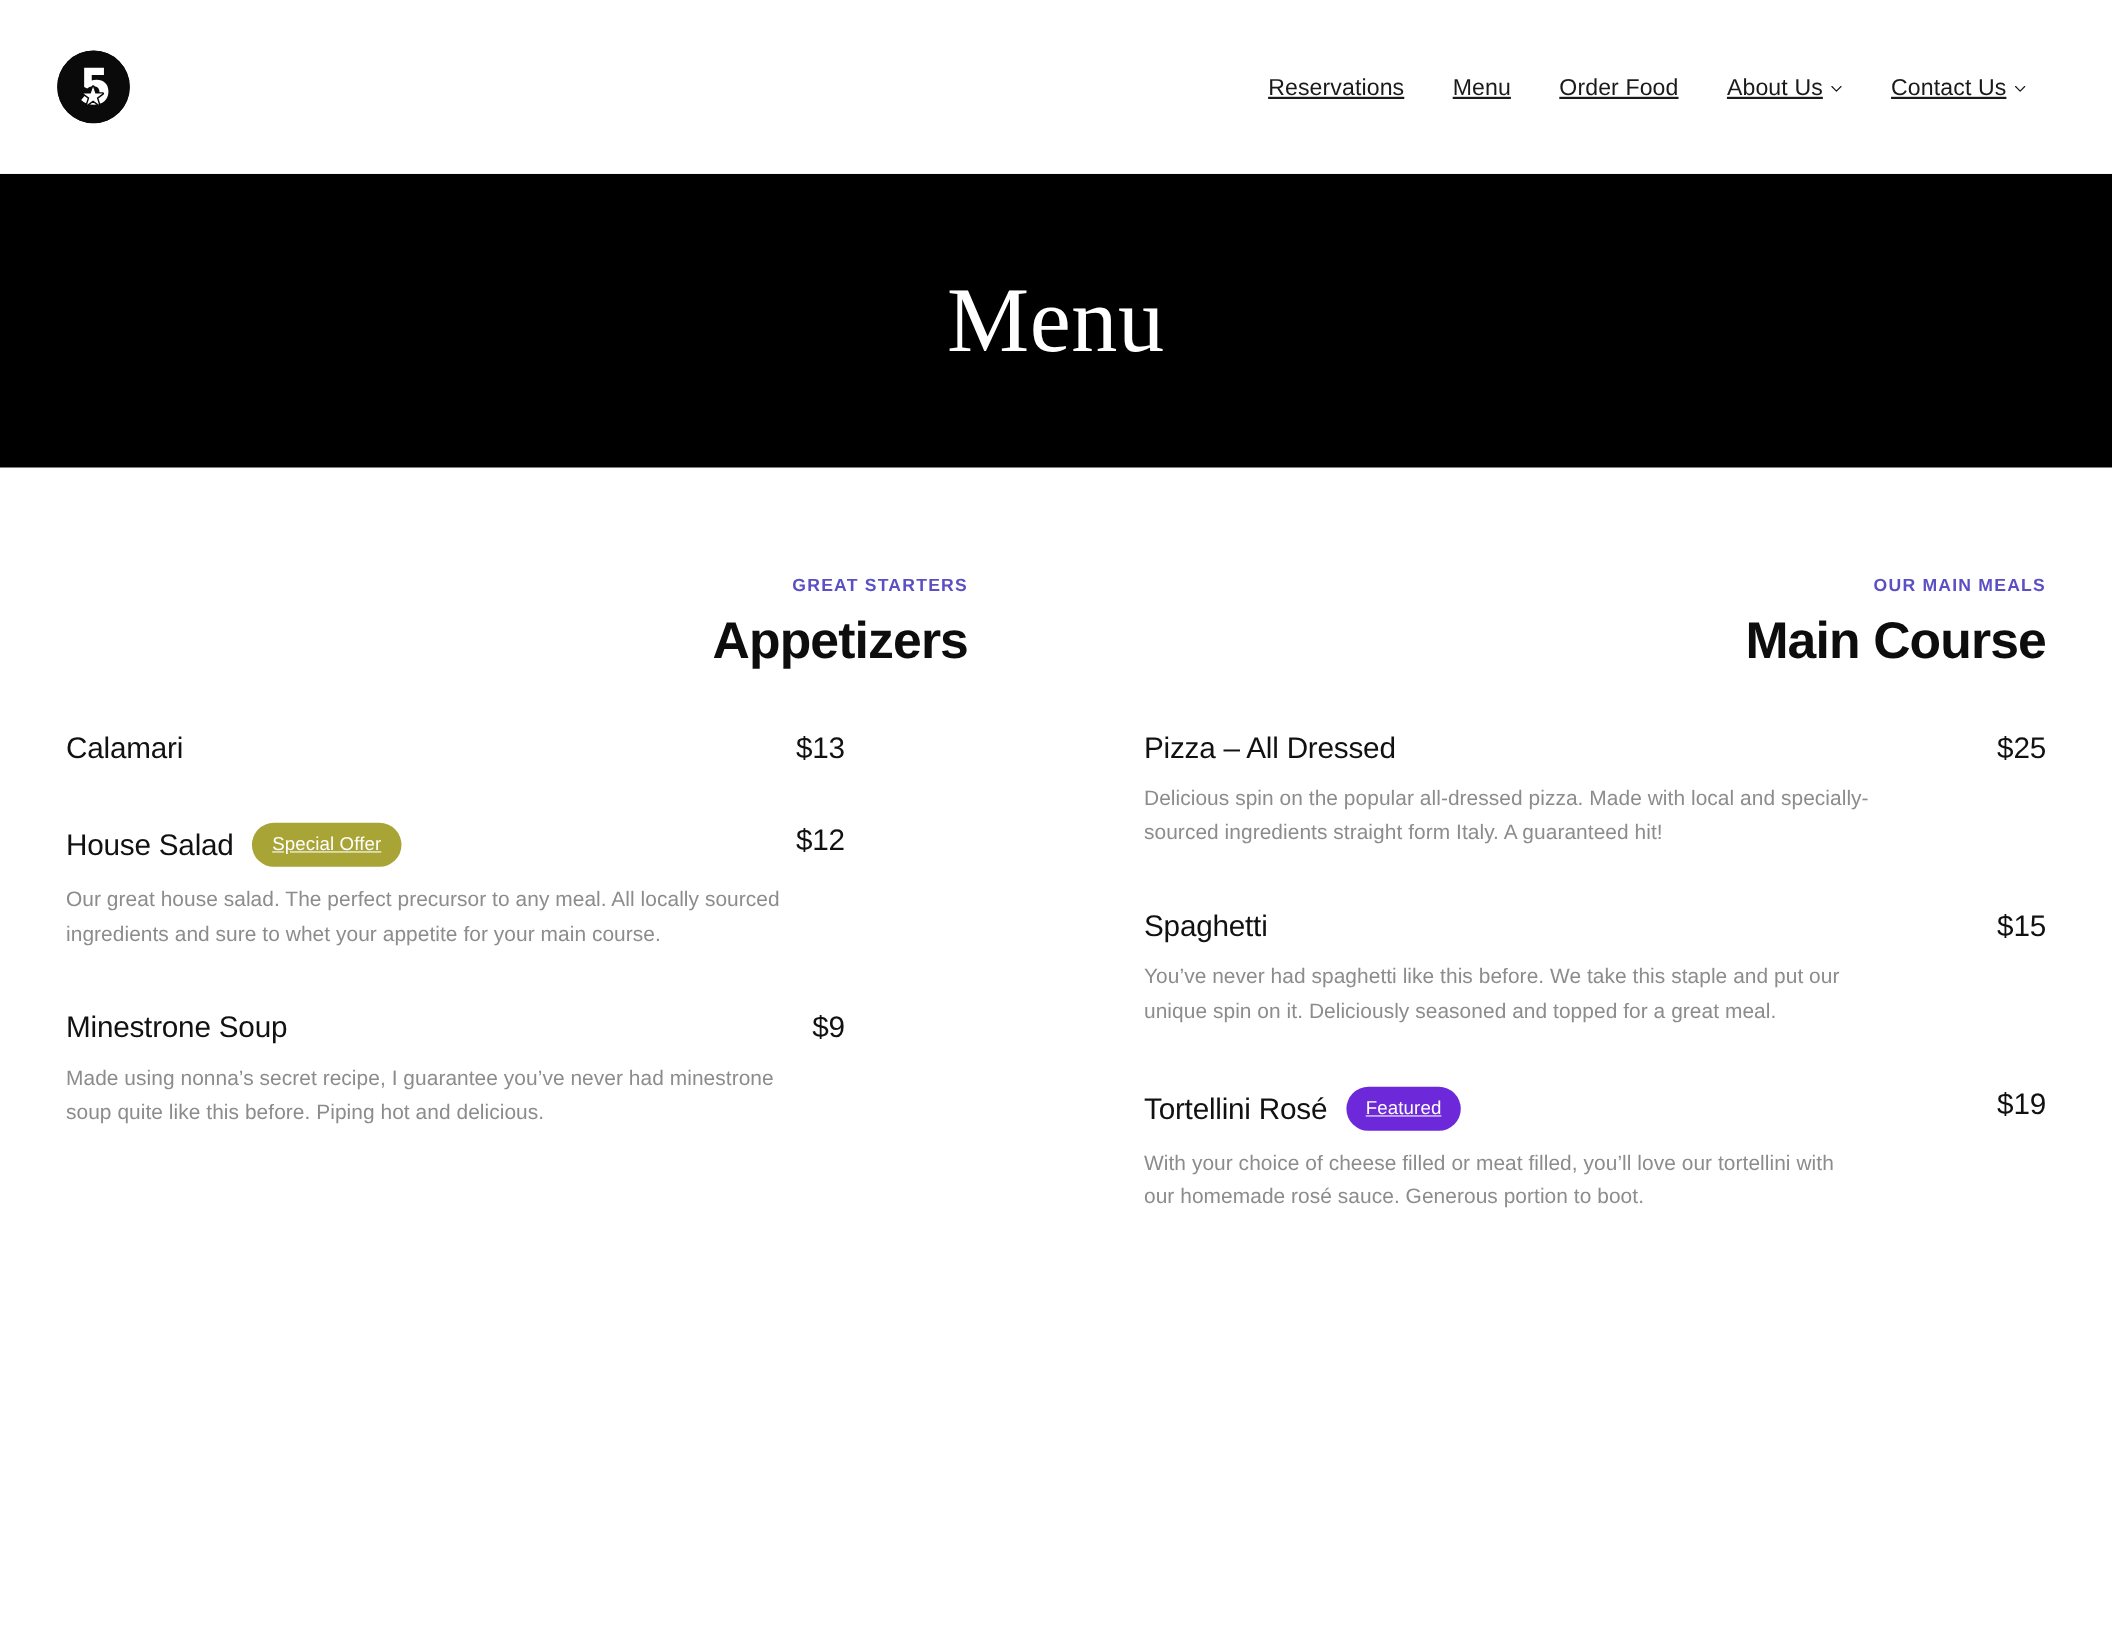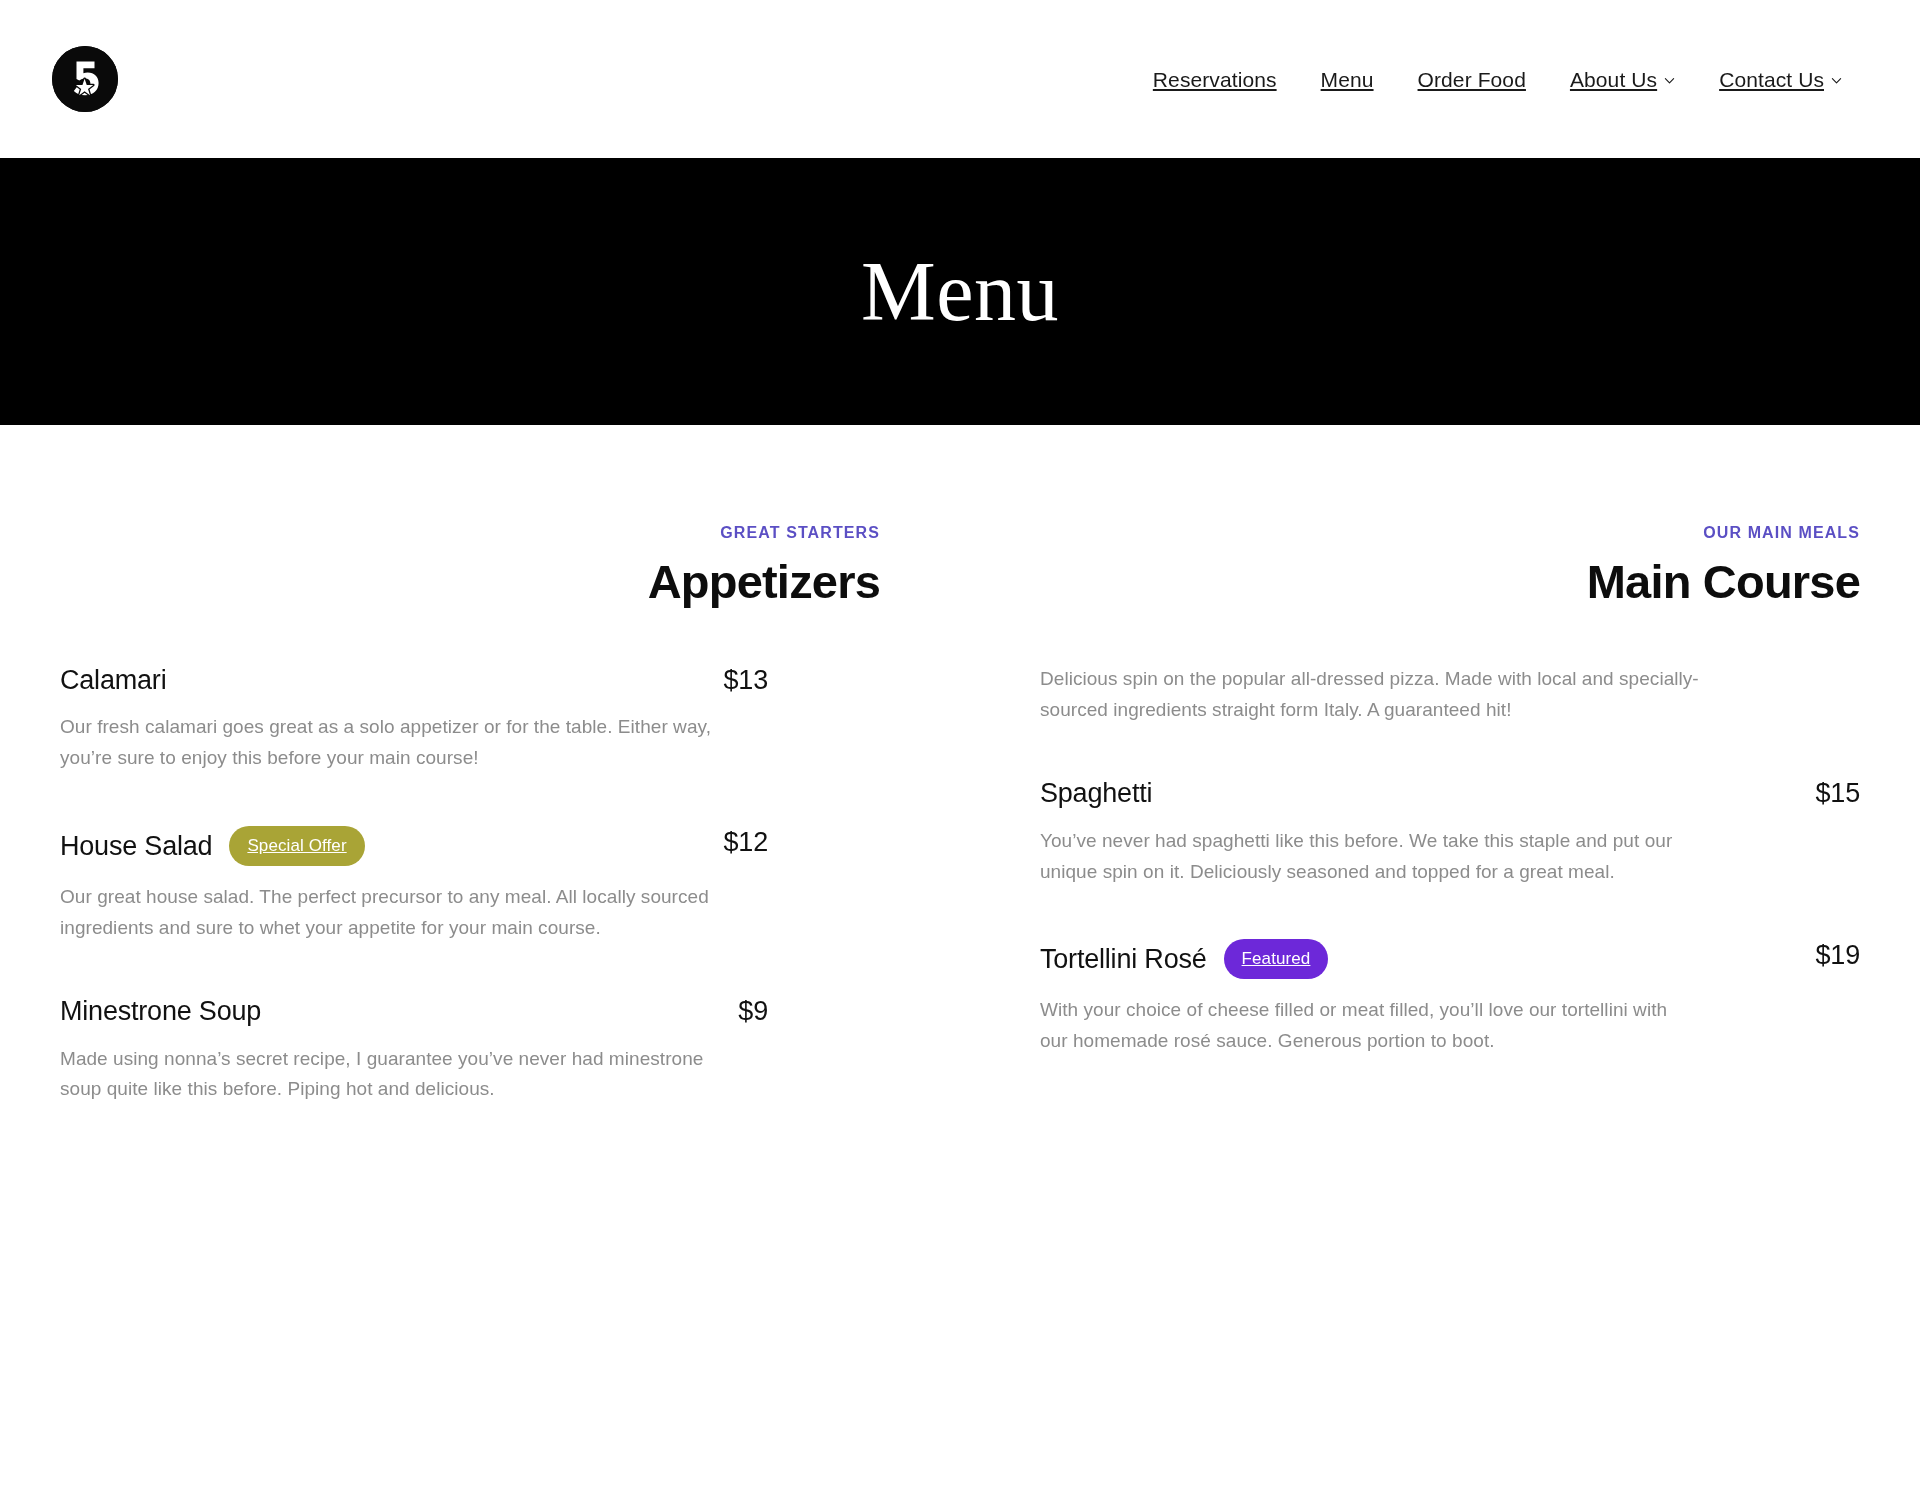--- a/index.html
+++ b/index.html
@@ -243,21 +243,20 @@
         <h2 class="section-title">Appetizers</h2>
       </header>
 
       <article class="menu-item">
         <div class="item-row">
           <div class="item-name-group">
             <span class="item-name">Calamari</span>
           </div>
           <span class="item-price">$13</span>
         </div>
-        <p class="item-desc">Our fresh calamari goes great as a solo appetizer or for the table. Either way, you’re sure to enjoy this before your main course!</p>
       </article>
 
       <article class="menu-item">
         <div class="item-row">
           <div class="item-name-group">
             <span class="item-name">House Salad</span>
             <span class="badge badge-special">Special Offer</span>
           </div>
           <span class="item-price">$12</span>
         </div>
@@ -277,20 +276,26 @@
     </section>
 
     <section class="menu-col right">
 
       <header class="section-head">
         <div class="eyebrow">OUR MAIN MEALS</div>
         <h2 class="section-title">Main Course</h2>
       </header>
 
       <article class="menu-item">
+        <div class="item-row">
+          <div class="item-name-group">
+            <span class="item-name">Pizza – All Dressed</span>
+          </div>
+          <span class="item-price">$25</span>
+        </div>
         <p class="item-desc">Delicious spin on the popular all-dressed pizza. Made with local and specially-sourced ingredients straight form Italy. A guaranteed hit!</p>
       </article>
 
       <article class="menu-item">
         <div class="item-row">
           <div class="item-name-group">
             <span class="item-name">Spaghetti</span>
           </div>
           <span class="item-price">$15</span>
         </div>

